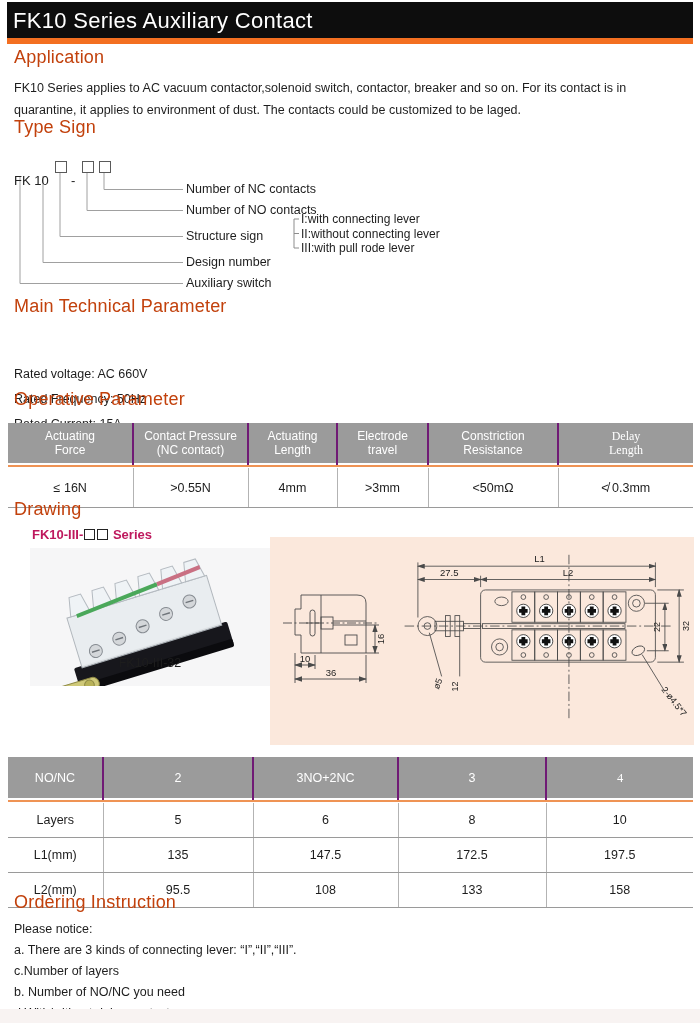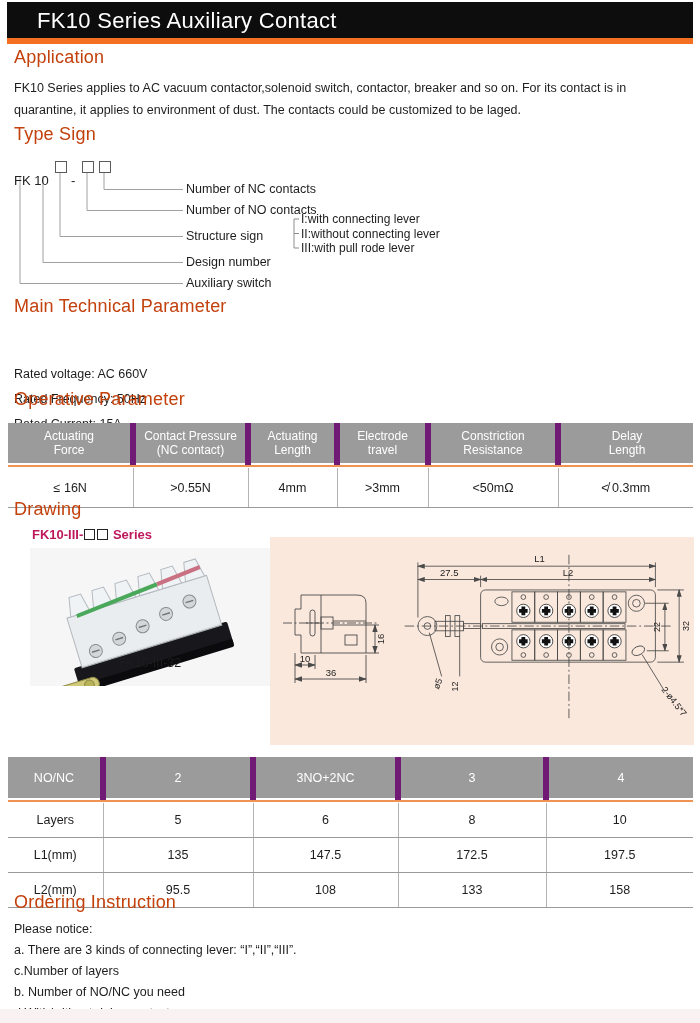--- a/index.html
+++ b/index.html
@@ -5,21 +5,21 @@
   html,body { margin:0; padding:0; background:#ffffff; }
   .page {
     position:relative; width:700px; height:1023px; background:#ffffff;
     font-family:"Liberation Sans", sans-serif; overflow:hidden; color:#1d1d1d;
   }
   .abs { position:absolute; }
 
   
   .header-bar {
     left:7px; top:2px; width:686px; height:36px; background:#0d0d0d;
-    color:#ffffff; font-size:22px; line-height:37px; padding-left:30px;
+    color:#ffffff; font-size:22px; line-height:37px; padding-left:6px;
     box-sizing:border-box; letter-spacing:0.3px;
   }
   .header-accent { left:7px; top:38px; width:686px; height:6px; background:#f36f21; }
 
   
   .sec-heading { font-size:18px; color:#c2410c; font-weight:400; letter-spacing:0.2px; }
 
   .body-text { font-size:12.5px; line-height:22px; color:#1d1d1d; }
 
   
@@ -28,23 +28,23 @@
   .ts-formula-text { position:absolute; font-size:13px; color:#222;margin-top:15px; }
   .ts-box { position:absolute; width:10px; height:10px; border:1px solid #5a5a5a; background:#fff; }
   .ts-label { position:absolute; left:172px; font-size:12.5px; color:#1d1d1d; white-space:nowrap; }
   .ts-option { position:absolute; left:287px; font-size:12px; color:#1d1d1d; white-space:nowrap; }
 
   
   table { border-collapse:collapse; table-layout:fixed; }
   .param-table th {
     background:#9b9b9b; color:#ffffff; font-weight:400; font-size:12px; line-height:14px;
     white-space:pre-line; text-align:center; vertical-align:middle;
-    border-right:6px solid #701a75; padding:3px 0;
-  }
-  .param-table th:last-child { border-right:none; }
+    border-right:2px solid #701a75; padding:3px 0;
+  }
+  .param-table th:last-child { border-right:none;font-family:Liberation Serif, serif; }
   .sep-row td {
     height:2px; padding:0; background:#ef9354;
     border-top:2px solid #ffffff; border-bottom:1px solid #ffffff;
   }
   .param-table td.val {
     text-align:center; font-size:12.5px; color:#1d1d1d; vertical-align:middle;
     border-right:1px solid #b3b3b3; border-bottom:1px solid #9a9a9a;
   }
   .param-table td.val:last-child { border-right:none; }
   .op-table th { height:34px; }
@@ -67,21 +67,21 @@
 <body>
 
 <div class="page">
 
   <div class="abs header-bar">FK10 Series Auxiliary Contact</div>
   <div class="abs header-accent"></div>
 
   <div class="abs sec-heading" style="left:14px; top:47px;">Application</div>
   <div class="abs body-text" style="left:14px; top:77px; width:676px;">FK10 Series  applies to AC vacuum contactor,solenoid switch, contactor, breaker and so on. For its contact is in quarantine, it applies to environment of dust. The contacts could be customized to be laged.</div>
 
-  <div class="abs sec-heading" style="left:14px; top:124px;text-align:center;">Type Sign</div>
+  <div class="abs sec-heading" style="left:14px; top:117px;text-align:center;">Type Sign</div>
 
   <div class="abs type-diagram">
     <svg class="ts-lines" width="676" height="145" viewBox="0 0 676 145">
       <g stroke="#a0a0a0" stroke-width="1" fill="none">
         <path d="M6,24 V131.5 H169"></path>
         <path d="M29,24 V110.5 H169"></path>
         <path d="M46,21 V84.5 H169"></path>
         <path d="M73,21 V58.5 H169"></path>
         <path d="M90,21 V37.5 H169"></path>
       </g>

